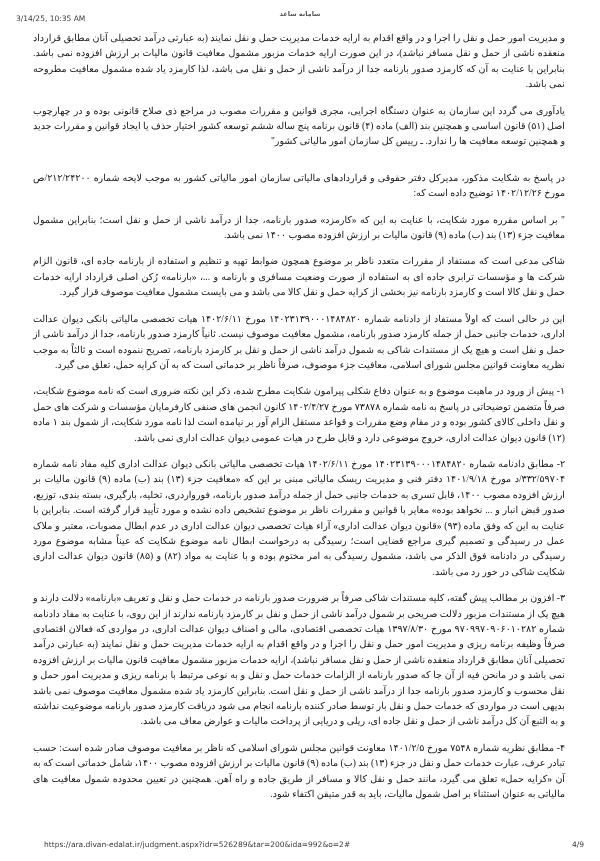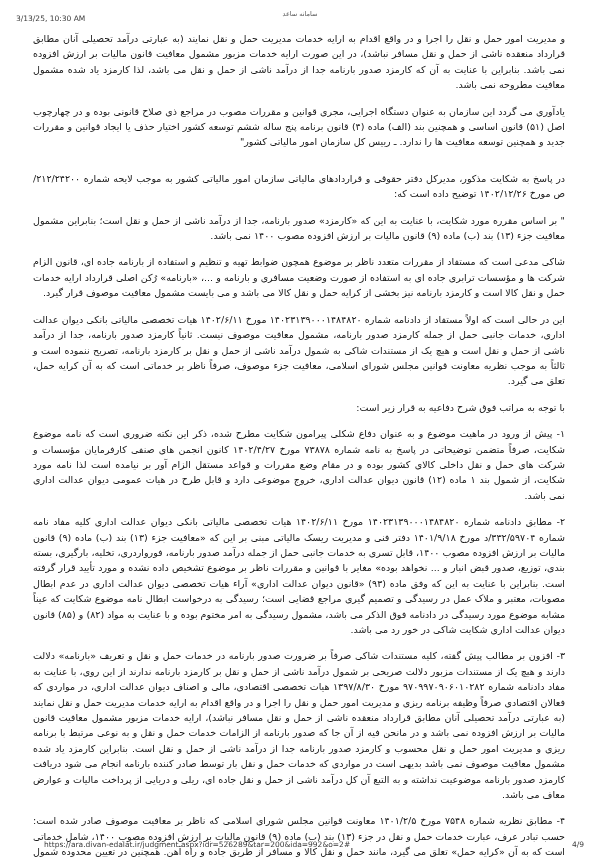--- a/index.html
+++ b/index.html
@@ -12,59 +12,58 @@
     overflow:hidden;
   }
   .print-header {
     position:absolute; top:10px; left:16px; right:16px; height:14px;
     font-size:7.5px; color:#3a3a3a;
     display:flex; align-items:center;
   }
   .print-header .timestamp { position:absolute; left:0; top:4px; white-space:nowrap; }
   .print-header .site-title {
     position:absolute; left:0; right:0; top:0; text-align:center;
-    font-size:6.5px; color:#555; direction:rtl;
+    font-size:6.5px; color:#555; direction:rtl;font-weight:bold;
   }
   .doc-body {
     position:absolute; top:31px; right:35px; left:33px;
     direction:rtl;
     text-align:justify;
     font-size:9.5px;
     line-height:15.4px;
     color:#161616;
   }
-  .doc-body p { margin:0 0 11px 0; }
+  .doc-body p { margin:0 0 11px 0;font-family:Liberation Serif, serif; }
   .doc-body p:nth-child(3) { margin-top:21px; }
   .doc-body p:nth-child(4) { margin-top:2px; }
   .print-footer {
     position:absolute; left:16px; right:16px; bottom:12px; height:12px;
     font-size:7.5px; color:#3a3a3a;
   }
   .print-footer .url { position:absolute; left:0; bottom:0; direction:ltr; white-space:nowrap;padding-left:28px; }
   .print-footer .page-num { position:absolute; right:0; bottom:0; }
 </style>
 </head>
 <body>
 
 <div class="page">
 
   <div class="print-header">
-    <span class="timestamp">3/13/25, 10:30 AM</span>
+    <span class="timestamp">3/14/25, 10:35 AM</span>
     <span class="site-title">سامانه ساعد</span>
   </div>
 
   <div class="doc-body">
 
   <p>و مدیریت امور حمل و نقل را اجرا و در واقع اقدام به ارایه خدمات مدیریت حمل و نقل نمایند (به عبارتی درآمد تحصیلی آنان مطابق قرارداد منعقده ناشی از حمل و نقل مسافر نباشد)، در این صورت ارایه خدمات مزبور مشمول معافیت قانون مالیات بر ارزش افزوده نمی باشد. بنابراین با عنایت به آن که کارمزد صدور بارنامه جدا از درآمد ناشی از حمل و نقل می باشد، لذا کارمزد یاد شده مشمول معافیت مطروحه نمی باشد.</p>
       <p>یادآوری می گردد این سازمان به عنوان دستگاه اجرایی، مجری قوانین و مقررات مصوب در مراجع ذی صلاح قانونی بوده و در چهارچوب اصل (۵۱) قانون اساسی و همچنین بند (الف) ماده (۴) قانون برنامه پنج ساله ششم توسعه کشور اختیار حذف یا ایجاد قوانین و مقررات جدید و همچنین توسعه معافیت ها را ندارد. ـ رییس کل سازمان امور مالیاتی کشور"</p>
       <p>در پاسخ به شکایت مذکور، مدیرکل دفتر حقوقی و قراردادهای مالیاتی سازمان امور مالیاتی کشور به موجب لایحه شماره ۲۱۲/۲۴۲۰۰/ص مورخ ۱۴۰۲/۱۲/۲۶ توضیح داده است که:</p>
       <p>" بر اساس مقرره مورد شکایت، با عنایت به این که «کارمزد» صدور بارنامه، جدا از درآمد ناشی از حمل و نقل است؛ بنابراین مشمول معافیت جزء (۱۳) بند (ب) ماده (۹) قانون مالیات بر ارزش افزوده مصوب ۱۴۰۰ نمی باشد.</p>
       <p>شاکی مدعی است که مستفاد از مقررات متعدد ناظر بر موضوع همچون ضوابط تهیه و تنظیم و استفاده از بارنامه جاده ای، قانون الزام شرکت ها و مؤسسات ترابری جاده ای به استفاده از صورت وضعیت مسافری و بارنامه و ...، «بارنامه» رُکن اصلی قرارداد ارایه خدمات حمل و نقل کالا است و کارمزد بارنامه نیز بخشی از کرایه حمل و نقل کالا می باشد و می بایست مشمول معافیت موصوف قرار گیرد.</p>
       <p>این در حالی است که اولاً مستفاد از دادنامه شماره ۱۴۰۲۳۱۳۹۰۰۰۱۴۸۴۸۲۰ مورخ ۱۴۰۲/۶/۱۱ هیات تخصصی مالیاتی بانکی دیوان عدالت اداری، خدمات جانبی حمل از جمله کارمزد صدور بارنامه، مشمول معافیت موصوف نیست. ثانیاً کارمزد صدور بارنامه، جدا از درآمد ناشی از حمل و نقل است و هیچ یک از مستندات شاکی به شمول درآمد ناشی از حمل و نقل بر کارمزد بارنامه، تصریح ننموده است و ثالثاً به موجب نظریه معاونت قوانین مجلس شورای اسلامی، معافیت جزء موصوف، صرفاً ناظر بر خدماتی است که به آن کرایه حمل، تعلق می گیرد.</p>
-      <p>با توجه به مراتب فوق شرح دفاعیه به قرار زیر است:</p>
       <p>۱- پیش از ورود در ماهیت موضوع و به عنوان دفاع شکلی پیرامون شکایت مطرح شده، ذکر این نکته ضروری است که نامه موضوع شکایت، صرفاً متضمن توضیحاتی در پاسخ به نامه شماره ۷۳۸۷۸ مورخ ۱۴۰۲/۴/۲۷ کانون انجمن های صنفی کارفرمایان مؤسسات و شرکت های حمل و نقل داخلی کالای کشور بوده و در مقام وضع مقررات و قواعد مستقل الزام آور بر نیامده است لذا نامه مورد شکایت، از شمول بند ۱ ماده (۱۲) قانون دیوان عدالت اداری، خروج موضوعی دارد و قابل طرح در هیات عمومی دیوان عدالت اداری نمی باشد.</p>
       <p>۲- مطابق دادنامه شماره ۱۴۰۲۳۱۳۹۰۰۰۱۴۸۴۸۲۰ مورخ ۱۴۰۲/۶/۱۱ هیات تخصصی مالیاتی بانکی دیوان عدالت اداری کلیه مفاد نامه شماره ۳۳۲/۵۹۷۰۴/د مورخ ۱۴۰۱/۹/۱۸ دفتر فنی و مدیریت ریسک مالیاتی مبنی بر این که «معافیت جزء (۱۳) بند (ب) ماده (۹) قانون مالیات بر ارزش افزوده مصوب ۱۴۰۰، قابل تسری به خدمات جانبی حمل از جمله درآمد صدور بارنامه، فورواردری، تخلیه، بارگیری، بسته بندی، توزیع، صدور قبض انبار و ... نخواهد بوده» مغایر با قوانین و مقررات ناظر بر موضوع تشخیص داده نشده و مورد تأیید قرار گرفته است. بنابراین با عنایت به این که وفق ماده (۹۳) «قانون دیوان عدالت اداری» آراء هیات تخصصی دیوان عدالت اداری در عدم ابطال مصوبات، معتبر و ملاک عمل در رسیدگی و تصمیم گیری مراجع قضایی است؛ رسیدگی به درخواست ابطال نامه موضوع شکایت که عیناً مشابه موضوع مورد رسیدگی در دادنامه فوق الذکر می باشد، مشمول رسیدگی به امر مختوم بوده و با عنایت به مواد (۸۲) و (۸۵) قانون دیوان عدالت اداری شکایت شاکی در خور رد می باشد.</p>
       <p>۳- افزون بر مطالب پیش گفته، کلیه مستندات شاکی صرفاً بر ضرورت صدور بارنامه در خدمات حمل و نقل و تعریف «بارنامه» دلالت دارند و هیچ یک از مستندات مزبور دلالت صریحی بر شمول درآمد ناشی از حمل و نقل بر کارمزد بارنامه ندارند از این روی، با عنایت به مفاد دادنامه شماره ۹۷۰۹۹۷۰۹۰۶۰۱۰۲۸۲ مورخ ۱۳۹۷/۸/۳۰ هیات تخصصی اقتصادی، مالی و اصناف دیوان عدالت اداری، در مواردی که فعالان اقتصادی صرفاً وظیفه برنامه ریزی و مدیریت امور حمل و نقل را اجرا و در واقع اقدام به ارایه خدمات مدیریت حمل و نقل نمایند (به عبارتی درآمد تحصیلی آنان مطابق قرارداد منعقده ناشی از حمل و نقل مسافر نباشد)، ارایه خدمات مزبور مشمول معافیت قانون مالیات بر ارزش افزوده نمی باشد و در مانحن فیه از آن جا که صدور بارنامه از الزامات خدمات حمل و نقل و به نوعی مرتبط با برنامه ریزی و مدیریت امور حمل و نقل محسوب و کارمزد صدور بارنامه جدا از درآمد ناشی از حمل و نقل است. بنابراین کارمزد یاد شده مشمول معافیت موصوف نمی باشد بدیهی است در مواردی که خدمات حمل و نقل بار توسط صادر کننده بارنامه انجام می شود دریافت کارمزد صدور بارنامه موضوعیت نداشته و به التبع آن کل درآمد ناشی از حمل و نقل جاده ای، ریلی و دریایی از پرداخت مالیات و عوارض معاف می باشد.</p>
       <p>۴- مطابق نظریه شماره ۷۵۴۸ مورخ ۱۴۰۱/۲/۵ معاونت قوانین مجلس شورای اسلامی که ناظر بر معافیت موصوف صادر شده است: حسب تبادر عرف، عبارت خدمات حمل و نقل در جزء (۱۳) بند (ب) ماده (۹) قانون مالیات بر ارزش افزوده مصوب ۱۴۰۰، شامل خدماتی است که به آن «کرایه حمل» تعلق می گیرد، مانند حمل و نقل کالا و مسافر از طریق جاده و راه آهن. همچنین در تعیین محدوده شمول معافیت های مالیاتی به عنوان استثناء بر اصل شمول مالیات، باید به قدر متیقن اکتفاء شود.</p>
     </div>
 
   <div class="print-footer">
     <span class="url">https://ara.divan-edalat.ir/judgment.aspx?idr=526289&amp;tar=200&amp;ida=992&amp;o=2#</span>
     <span class="page-num">4/9</span>
   </div>

